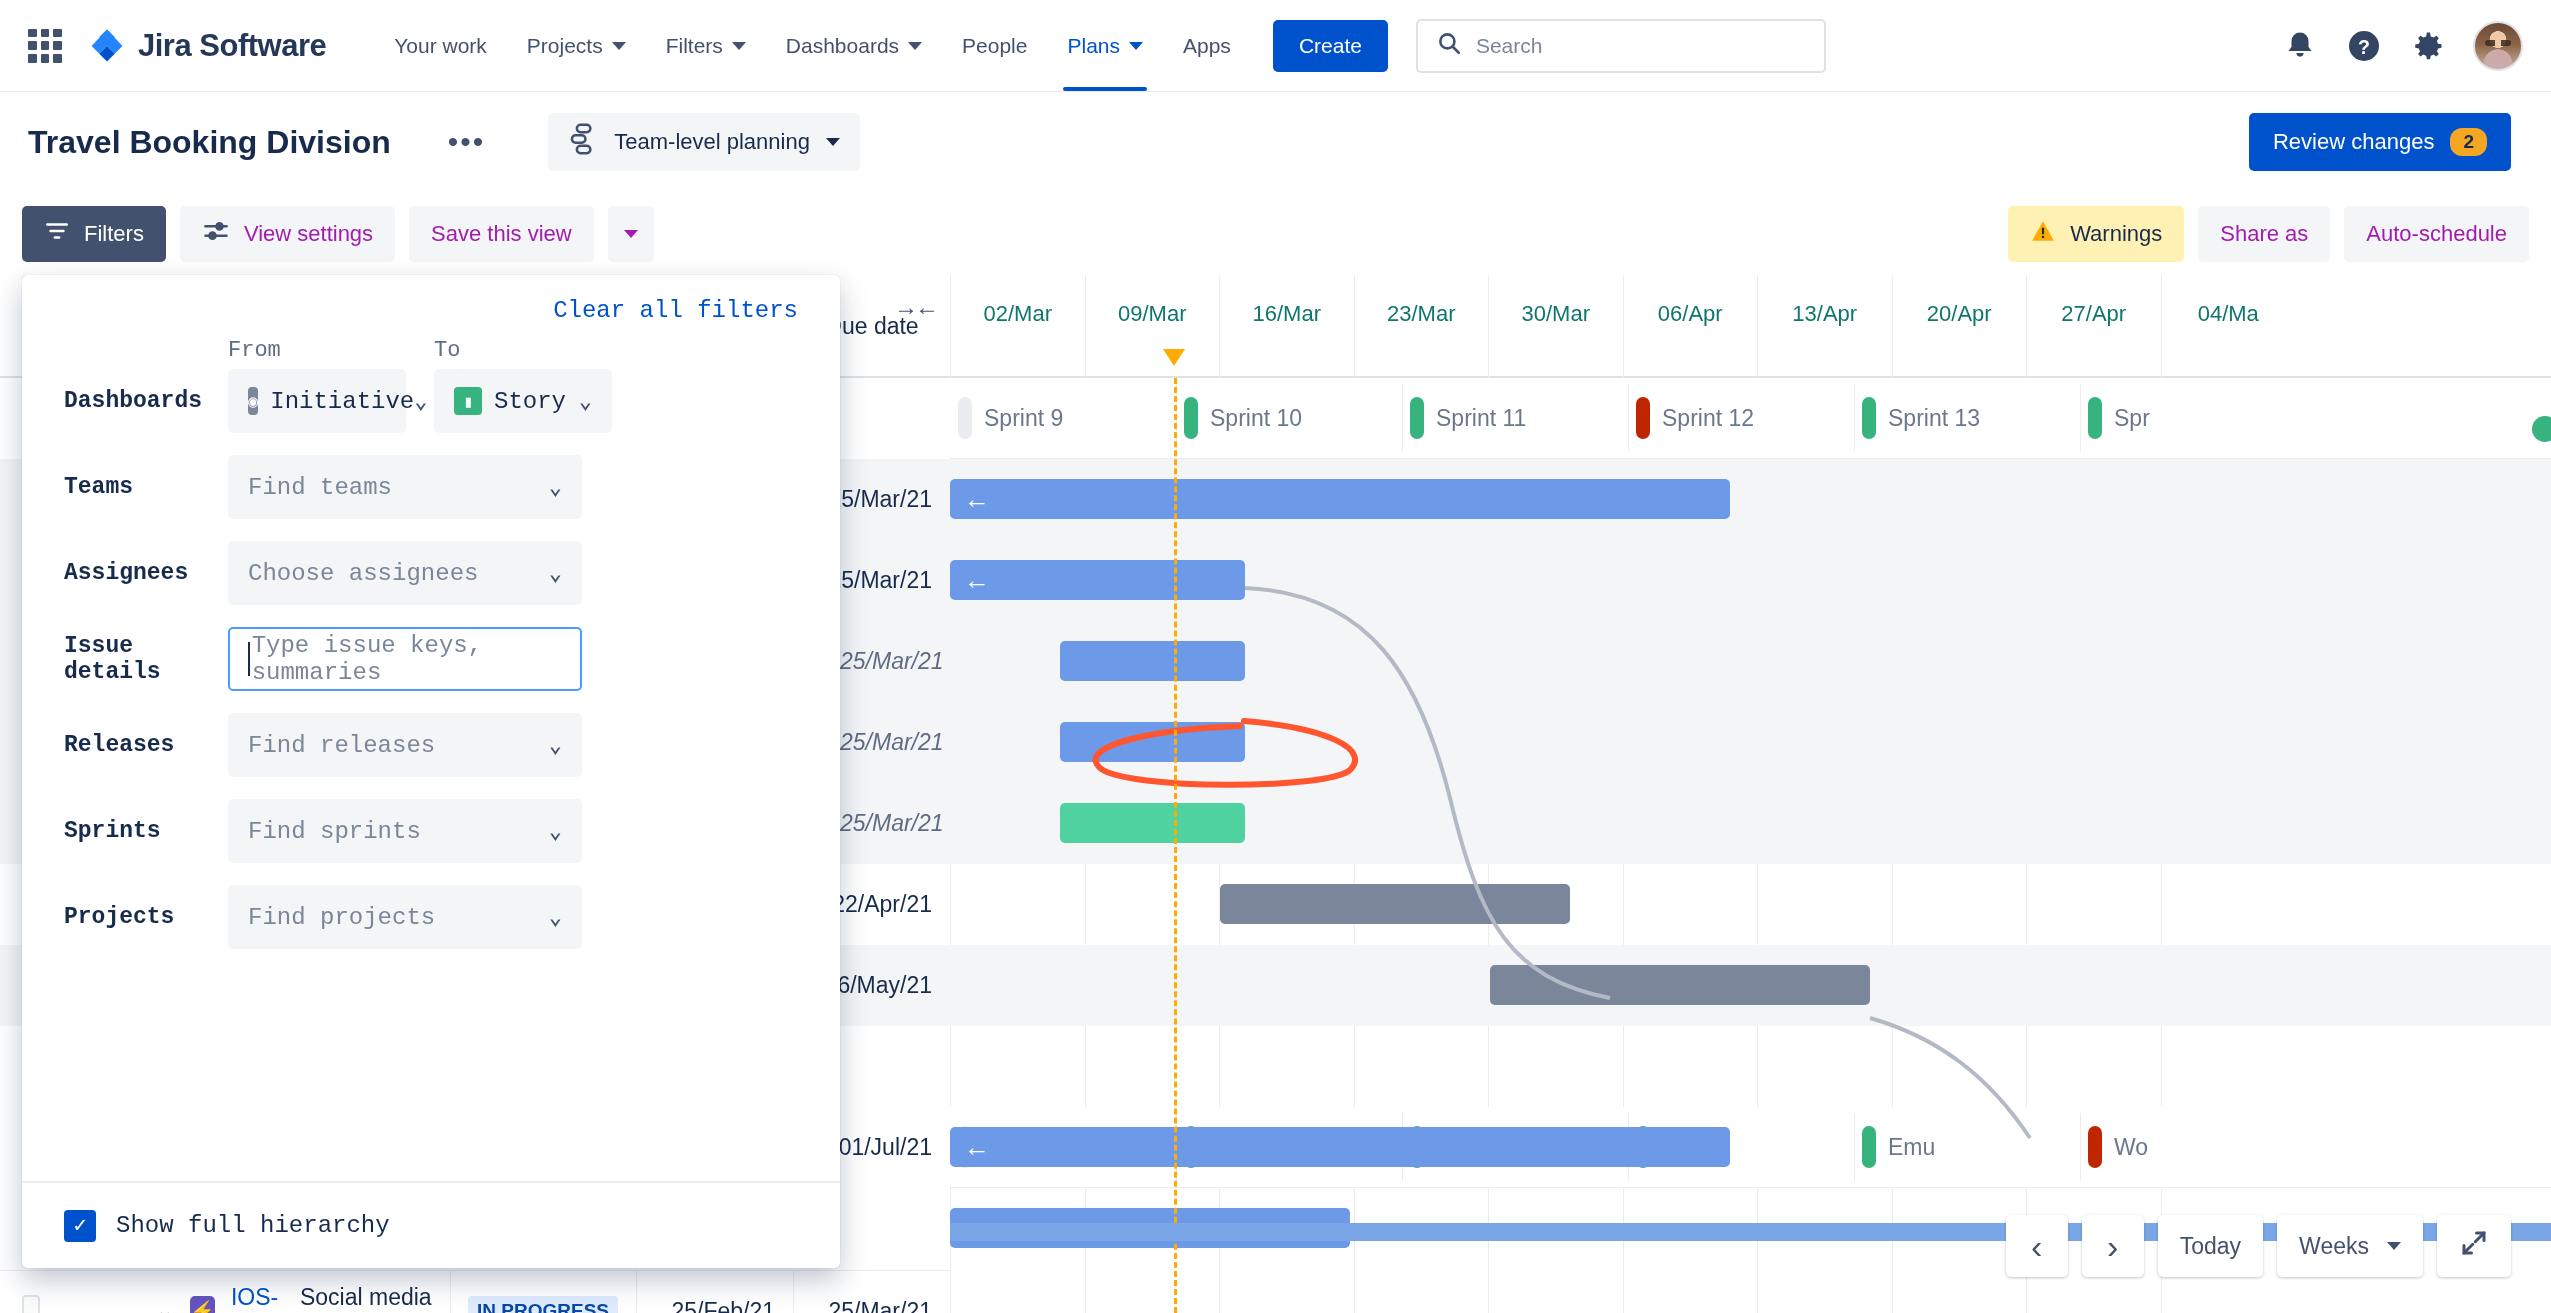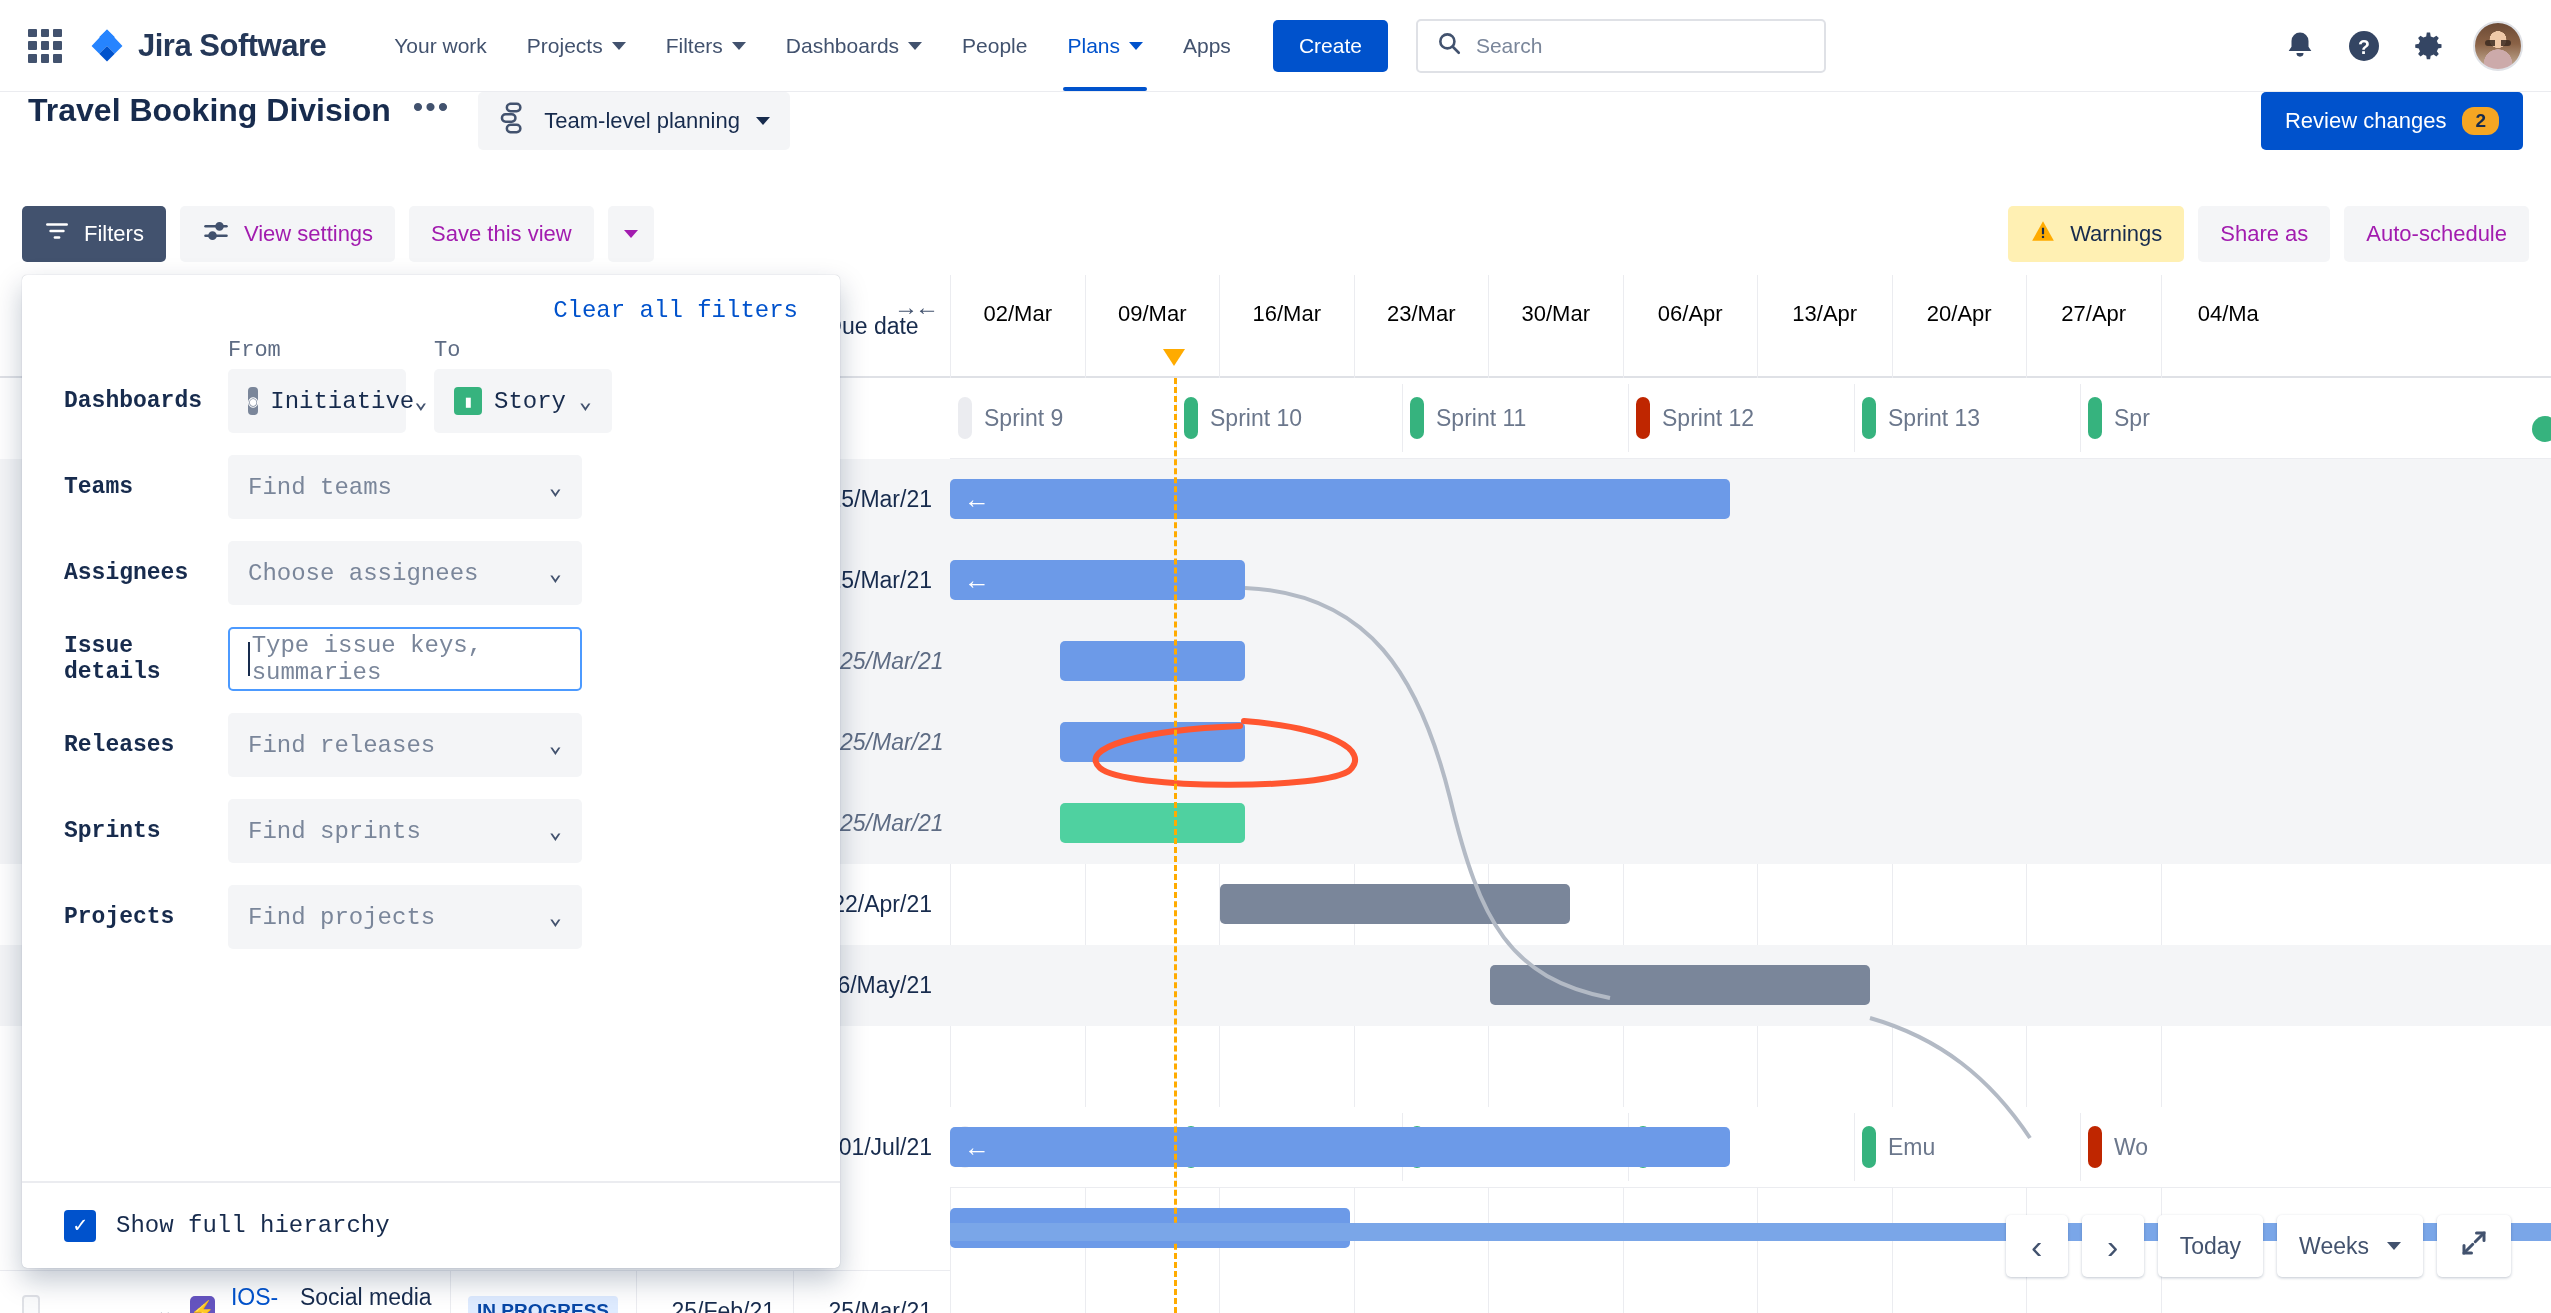--- a/index.html
+++ b/index.html
@@ -51,22 +51,22 @@
   .avatar { width:50px; height:50px; border-radius:50%; cursor:pointer;
     background: radial-gradient(circle at 50% 36%, #f0c9a8 0 22%, transparent 23%),
                 radial-gradient(circle at 50% 88%, #caa 0 30%, transparent 31%),
                 linear-gradient(180deg,#6b4a35 0%, #8a6246 45%, #c9b39c 100%);
     border:2px solid #dfe1e6; overflow:hidden; position:relative;}
   .avatar::after{content:"";position:absolute;left:22%;top:38%;width:56%;height:14%;border-radius:4px;
     background:linear-gradient(90deg,#3b2a20 0 40%,transparent 40% 60%,#3b2a20 60% 100%);opacity:.85;}
 
   
   .pagehead {
-    position:absolute; top:92px; left:0; right:0; height:100px;
-    display:flex; padding: 0 28px; background:#fff;
+    position:absolute; top:92px; left:0; right:12px; height:100px;
+    display:flex; align-items:center; padding: 0 28px; background:#fff;gap:35px;
   }
   .plan-title { font-size: 32px; font-weight:600; color:#172b4d; white-space:nowrap; }
   .more-dots { margin-left:22px; font-size:30px; color:#42526e; letter-spacing:2px; cursor:pointer; line-height:1;}
   .plan-switch {
     margin-left:28px; display:flex; align-items:center; gap:16px;
     background:#f4f5f7; border-radius:5px; padding: 0 20px; height:58px; cursor:pointer;
     font-size:22px; color:#172b4d; white-space:nowrap;
   }
   .review-btn {
     margin-left:auto; background:#0052cc; color:#fff; border:none; border-radius:5px;
@@ -114,21 +114,21 @@
   .issue-type { width:31px; height:31px; border-radius:5px; background:#6554c0; color:#fff;
     display:flex; align-items:center; justify-content:center; font-size:20px; }
   .issue-key { color:#0052cc; font-size:23px; cursor:pointer; }
   .issue-sum { color:#172b4d; font-size:23px; }
   .chkbox { width:26px; height:32px; border:2px solid #dfe1e6; border-radius:4px; background:#fafbfc; }
 
   
   .timeline { position:absolute; left:950px; top:0; right:0; bottom:0; overflow:hidden; }
   .tl-head { position:absolute; top:0; left:0; right:0; height:103px; border-bottom:2px solid #dfe1e6; background:#fff; }
   .tl-tick { position:absolute; top:0; height:103px; border-left:1px solid #ebecf0;
-    display:flex; align-items:flex-start; justify-content:center; padding-top:26px; font-size:22px; color:#000000; }
+    display:flex; align-items:flex-start; justify-content:center; padding-top:26px; font-size:22px; color:#0f766e; }
   .tl-grid-line { position:absolute; top:103px; bottom:0; width:1px; background:#ebecf0; }
   .tl-row { position:absolute; left:0; right:0; height:81px; }
   .tl-row.alt { background:#f4f5f7; }
   .sprint-row { position:absolute; left:0; right:0; height:81px; background:#fff; border-bottom:1px solid #ebecf0; }
   .sprint-pill { position:absolute; top:50%; transform:translateY(-50%); display:flex; align-items:center; gap:12px; }
   .sprint-cap { width:14px; height:42px; border-radius:7px; }
   .sprint-label { font-size:23px; color:#6b778c; white-space:nowrap; }
   .bar { position:absolute; height:40px; border-radius:5px; display:flex; align-items:center; padding-left:14px; }
   .bar .arrow { color:#fff; font-size:26px; line-height:1; }
   .today-line { position:absolute; top:103px; bottom:0; width:0; border-left:3px dashed #ffab00; }

